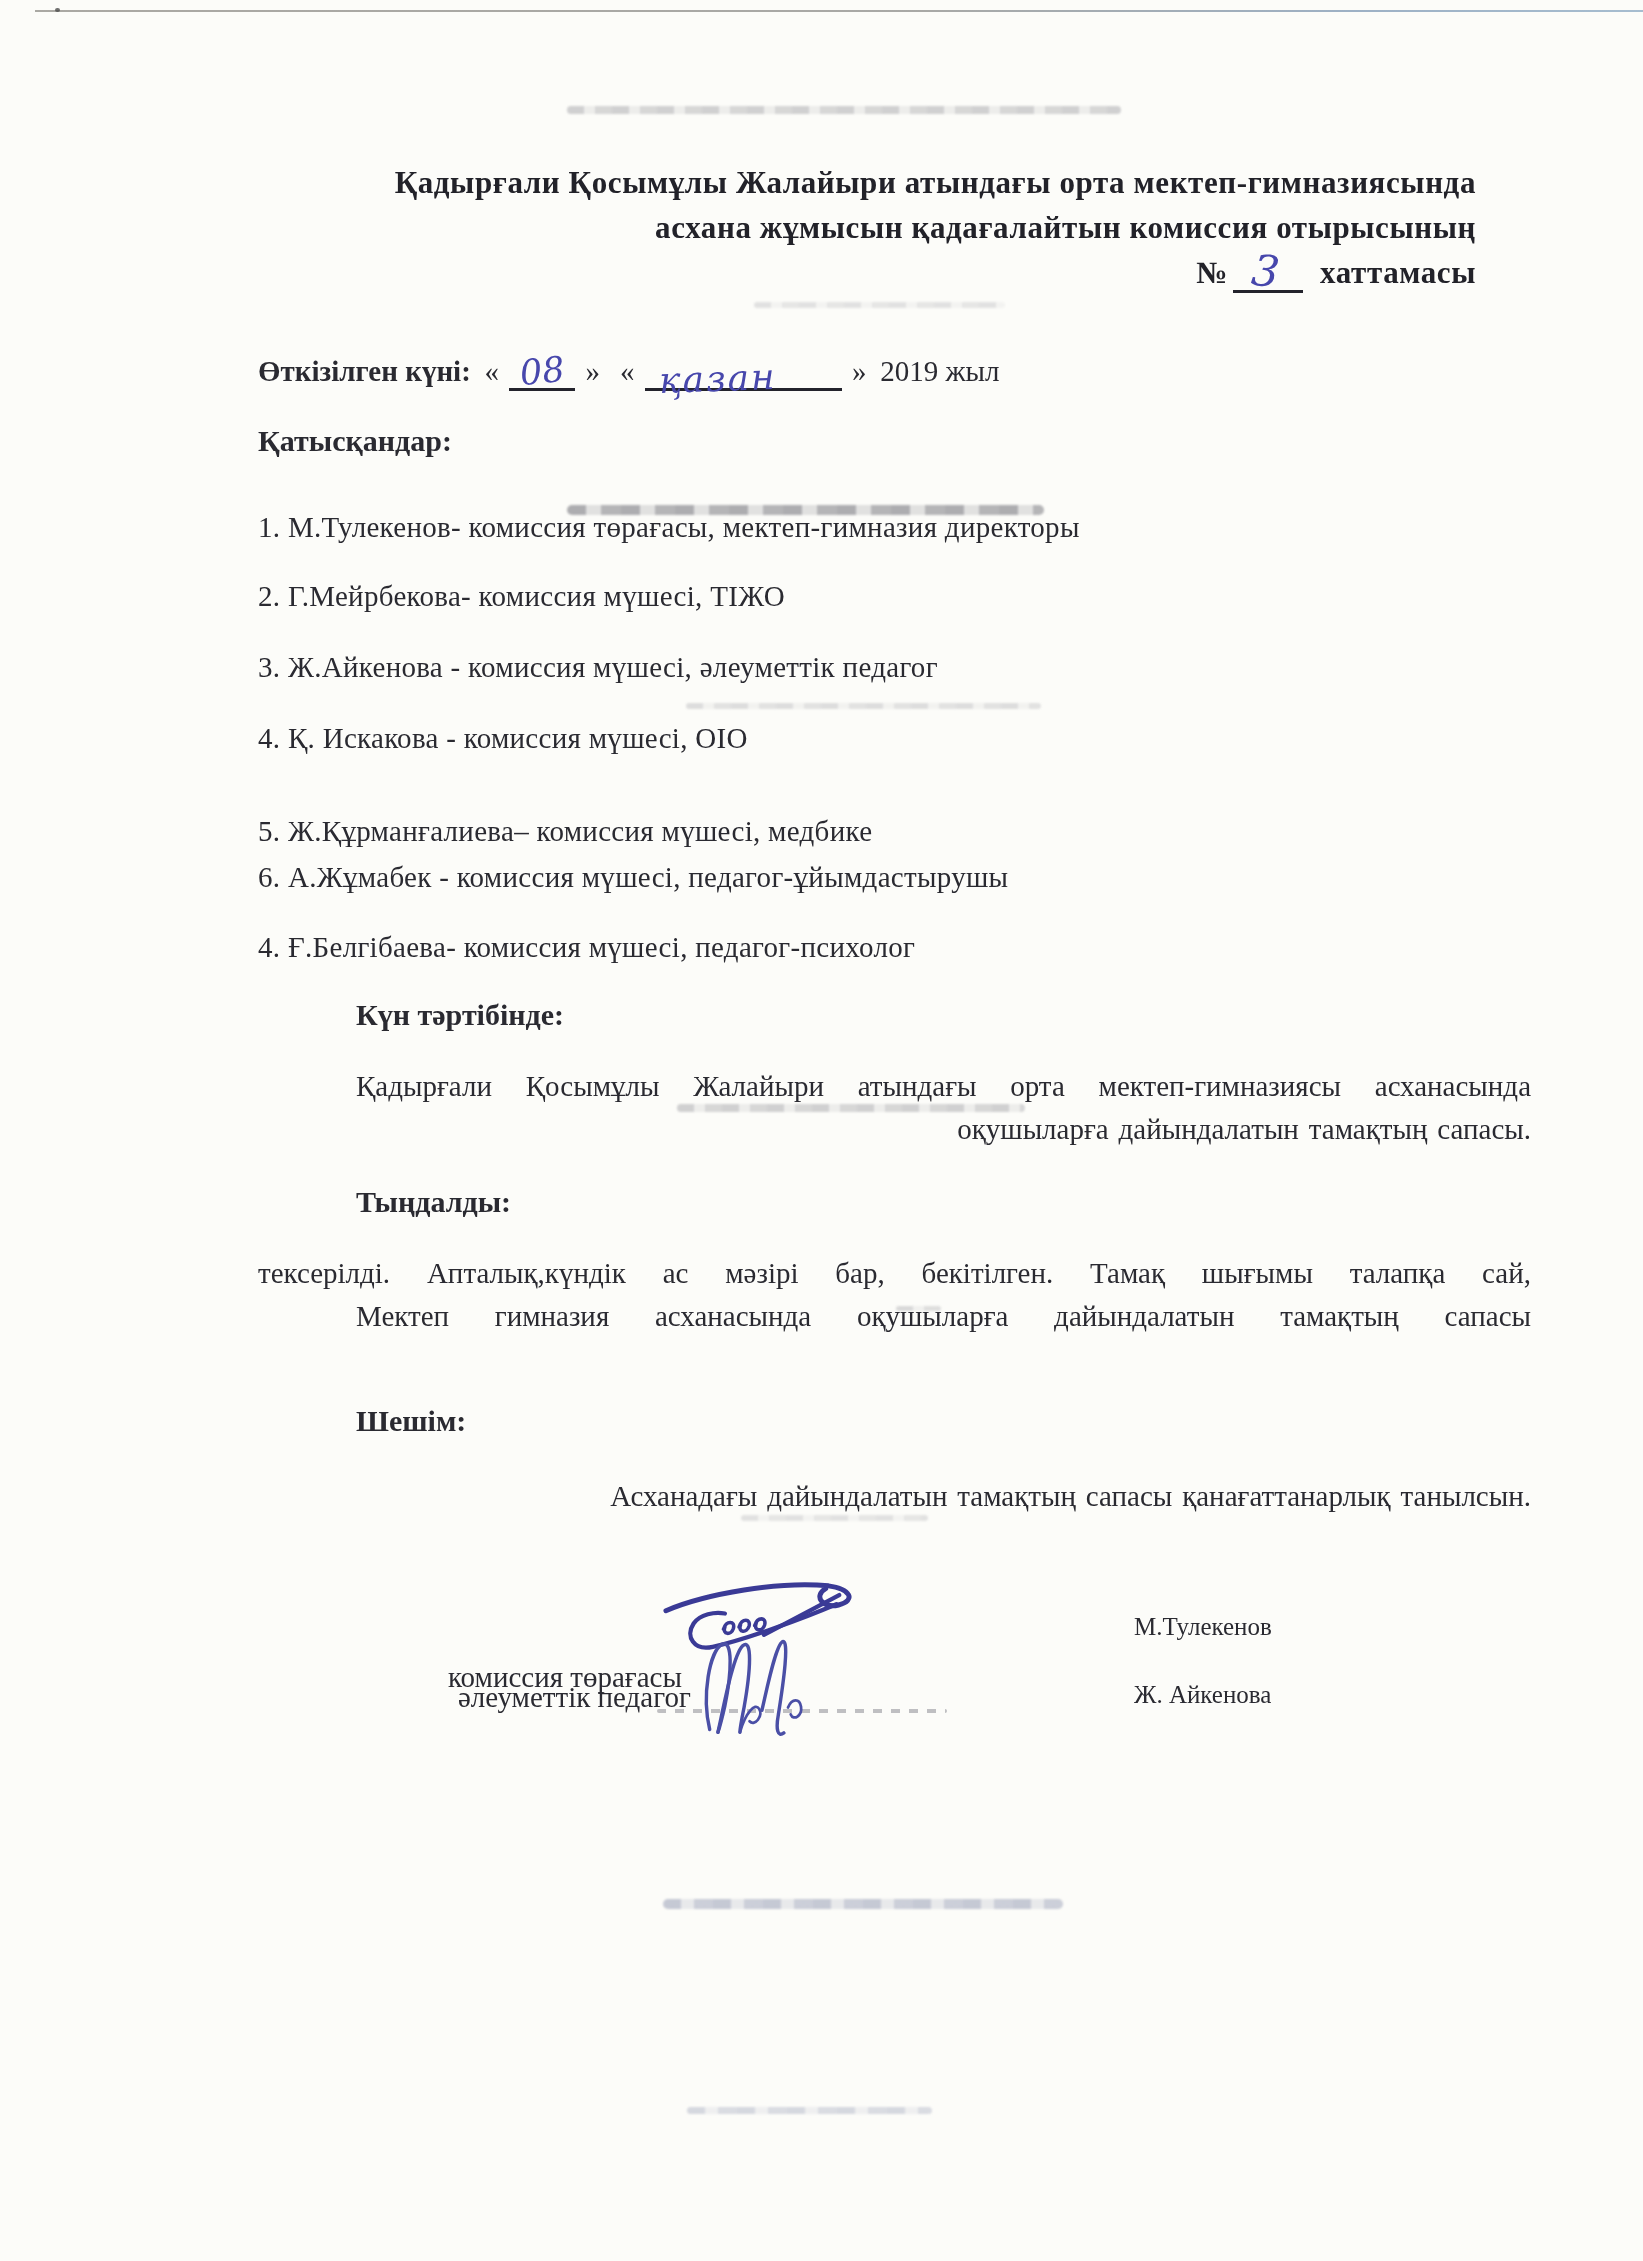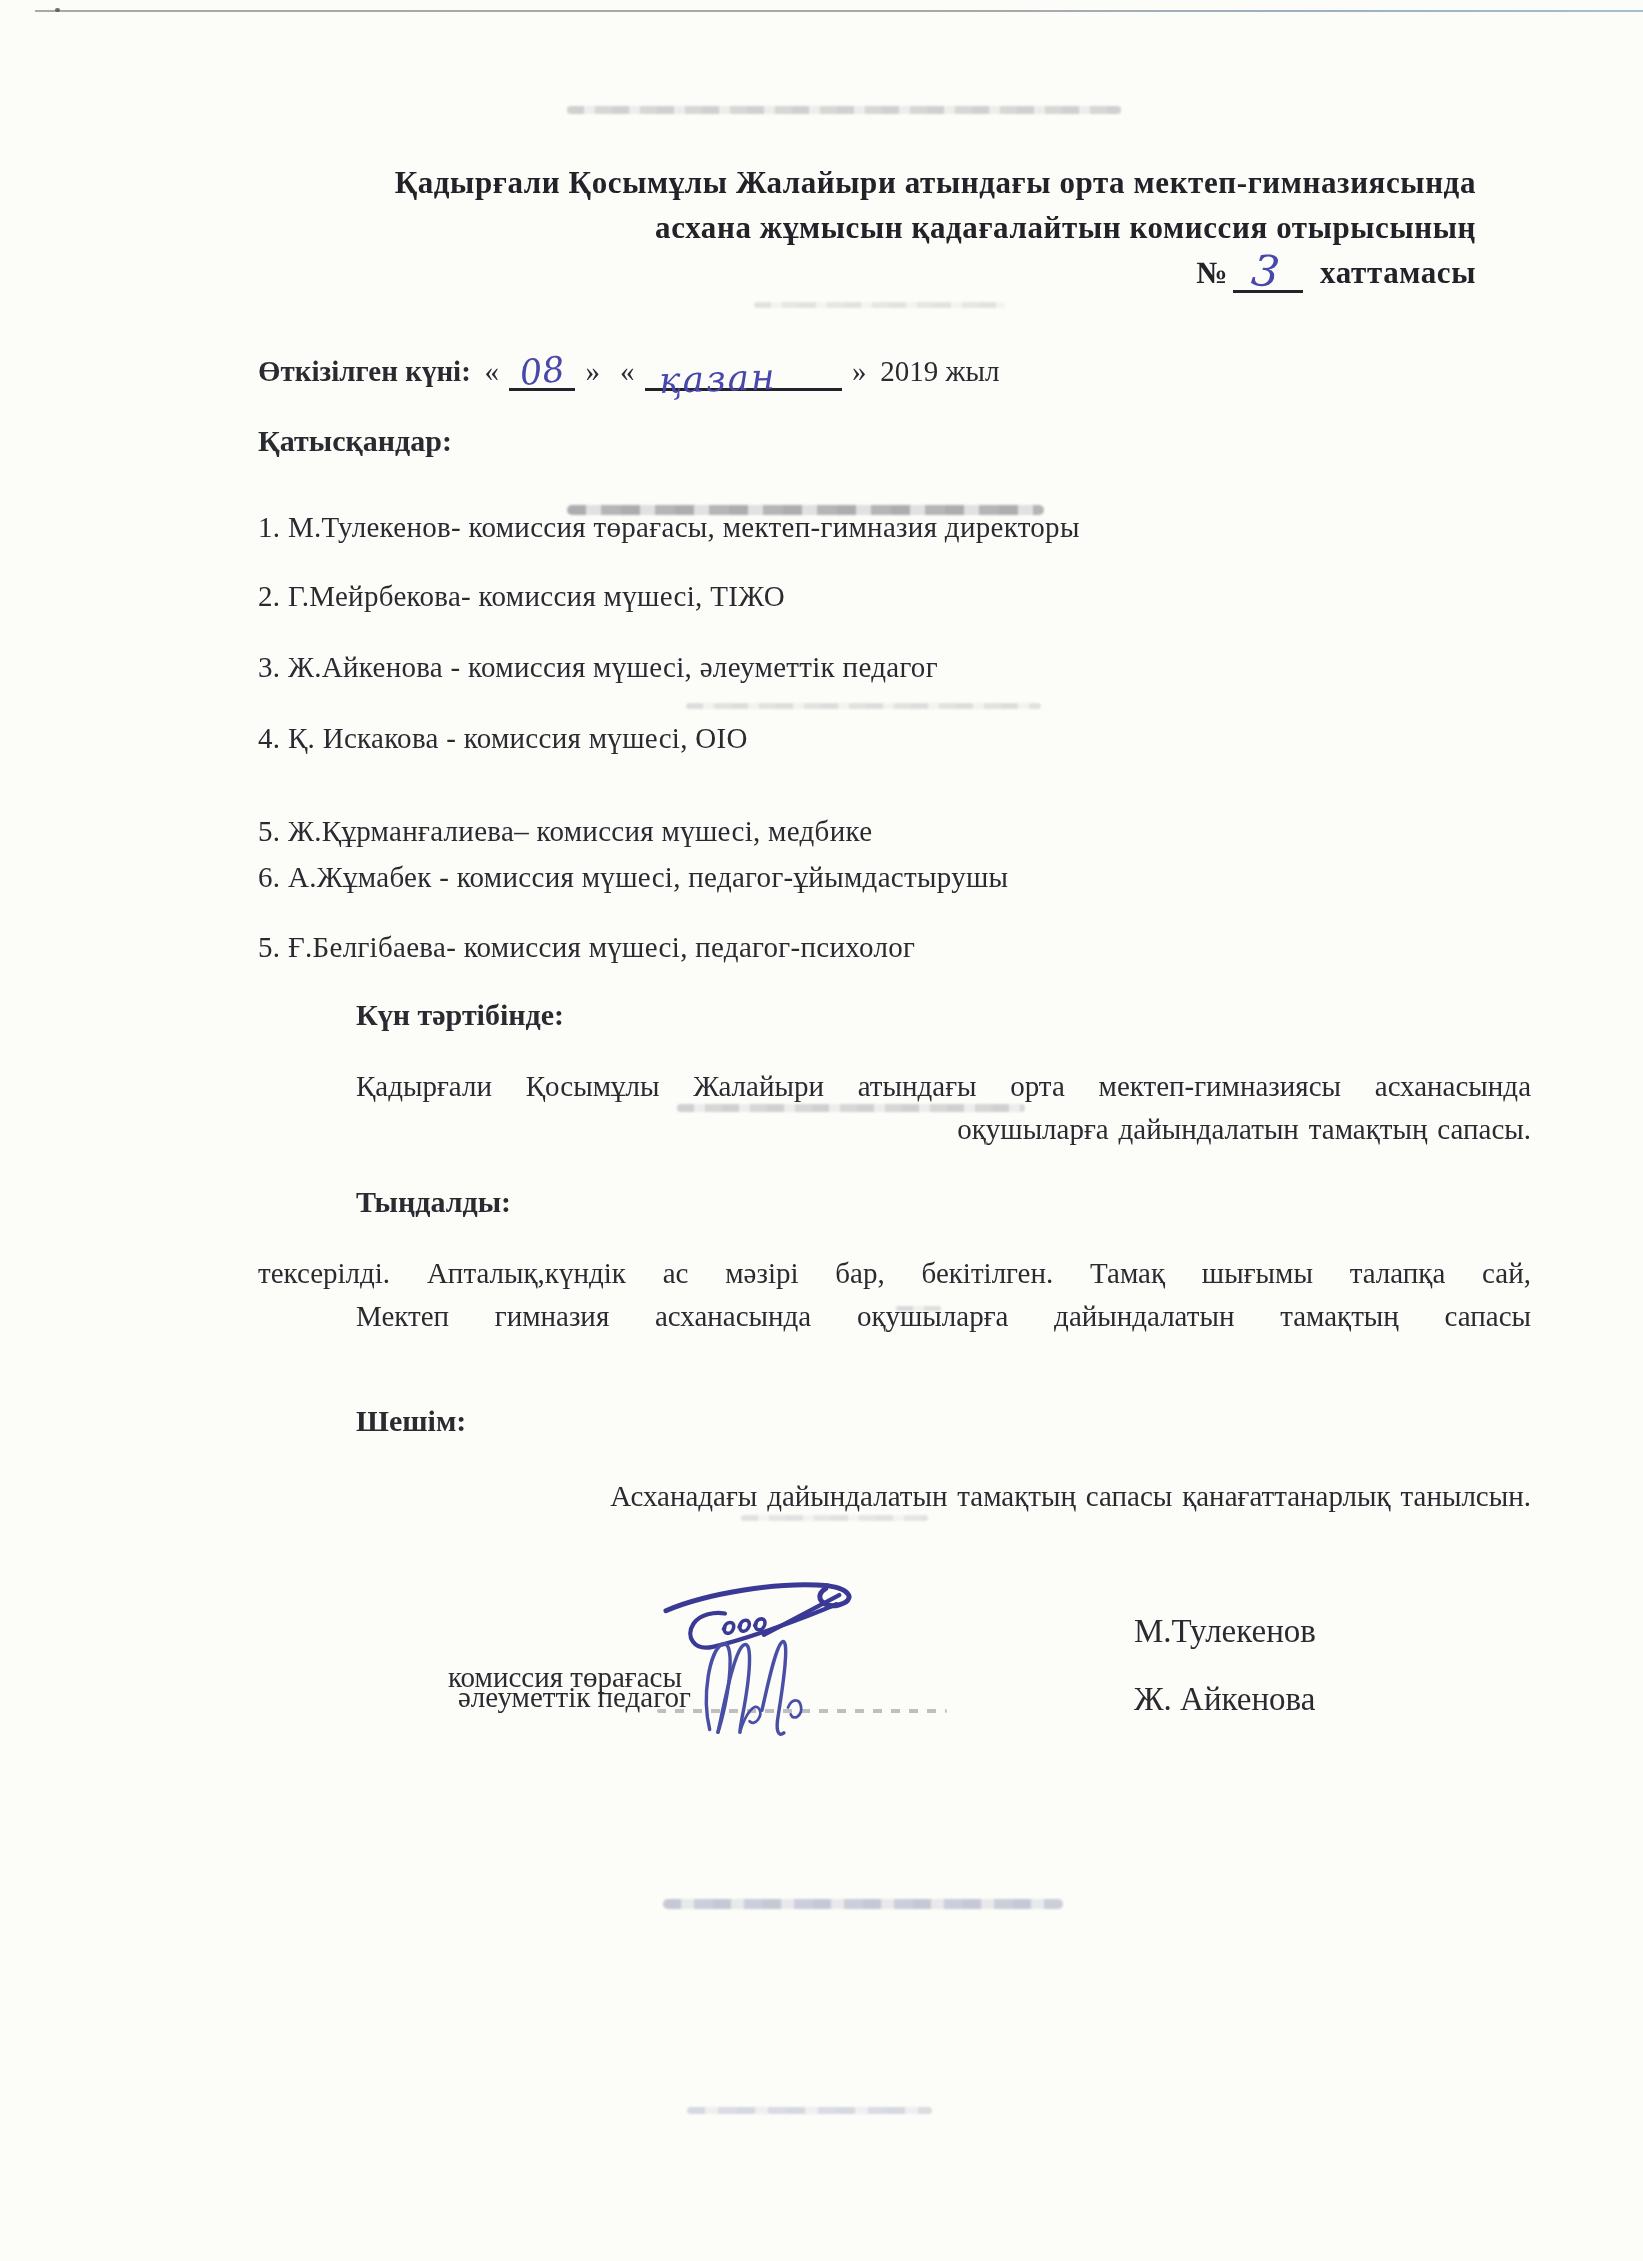--- a/index.html
+++ b/index.html
@@ -40,21 +40,21 @@
   .part-heading{position:absolute; left:258px; top:424px; font-weight:bold; font-size:30px;}
   .list-item{position:absolute; left:258px; font-size:29px; white-space:nowrap; letter-spacing:0.3px;}
 
   .sec-heading{position:absolute; left:356px; font-weight:bold; font-size:30px;}
   .para{position:absolute; left:258px; width:1273px; font-size:29px; line-height:43px; word-spacing:2.6px;}
   .jline{text-align:justify; text-align-last:justify;}
   .lline{text-align:right;}
   .ind{text-indent:98px;}
 
   .sig-label{position:absolute; font-size:29px; white-space:nowrap;}
-  .sig-name{position:absolute; font-size:33px; white-space:nowrap;}
+  .sig-name{position:absolute; font-size:25px; white-space:nowrap;}
   .sigsvg{position:absolute;}
   .sigsvg path{fill:none; stroke:#3a3a96; stroke-linecap:round; stroke-linejoin:round;}
   .sigsvg.s2 path{stroke:#4a4fa6;}
 </style>
 </head>
 <body>
 
 <div class="sheet">
 
   <div class="topline"></div>
@@ -86,21 +86,21 @@
     <span>2019 жыл</span>
   </div>
 
   <div class="part-heading">Қатысқандар:</div>
   <div class="list-item" style="top:511px;">1. М.Тулекенов- комиссия  төрағасы, мектеп-гимназия директоры</div>
   <div class="list-item" style="top:580px;">2. Г.Мейрбекова- комиссия мүшесі, ТІЖО</div>
   <div class="list-item" style="top:651px;">3. Ж.Айкенова -  комиссия мүшесі, әлеуметтік педагог</div>
   <div class="list-item" style="top:722px;">4. Қ. Искакова  - комиссия мүшесі, ОІО</div>
   <div class="list-item" style="top:815px;">5. Ж.Құрманғалиева– комиссия мүшесі,  медбике</div>
   <div class="list-item" style="top:861px;">6. А.Жұмабек - комиссия мүшесі, педагог-ұйымдастырушы</div>
-  <div class="list-item" style="top:931px;">5. Ғ.Белгібаева- комиссия мүшесі, педагог-психолог</div>
+  <div class="list-item" style="top:931px;">4. Ғ.Белгібаева- комиссия мүшесі, педагог-психолог</div>
 
   <div class="sec-heading" style="top:998px;">Күн тәртібінде:</div>
   <div class="para" style="top:1065px;">
     <div class="jline ind">Қадырғали Қосымұлы Жалайыри атындағы орта мектеп-гимназиясы асханасында</div>
     <div class="lline">оқушыларға дайындалатын тамақтың сапасы.</div>
   </div>
 
   <div class="sec-heading" style="top:1185px;">Тыңдалды:</div>
   <div class="para" style="top:1252px;">
     <div class="jline">тексерілді. Апталық,күндік ас мәзірі бар, бекітілген. Тамақ шығымы талапқа сай,</div>

